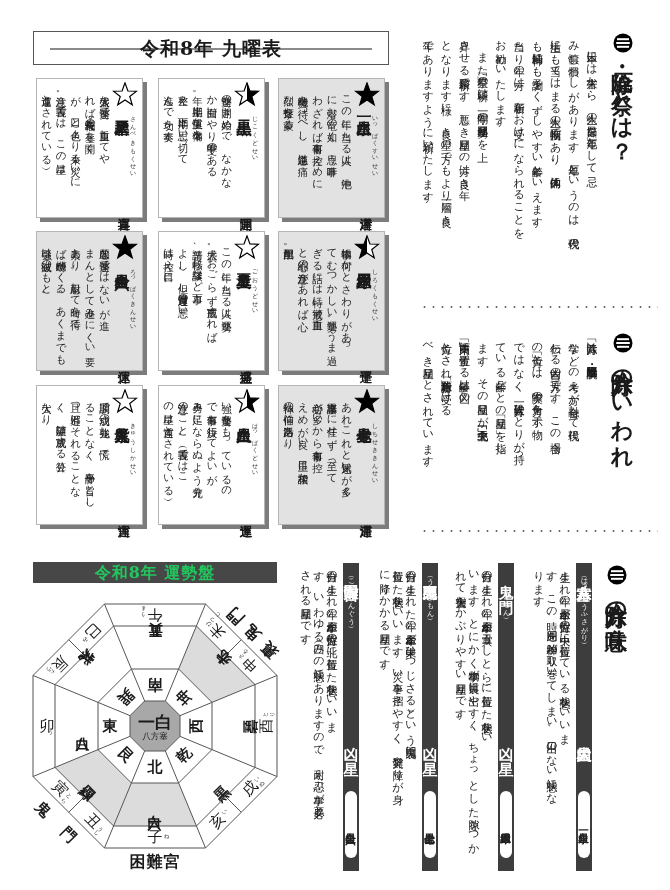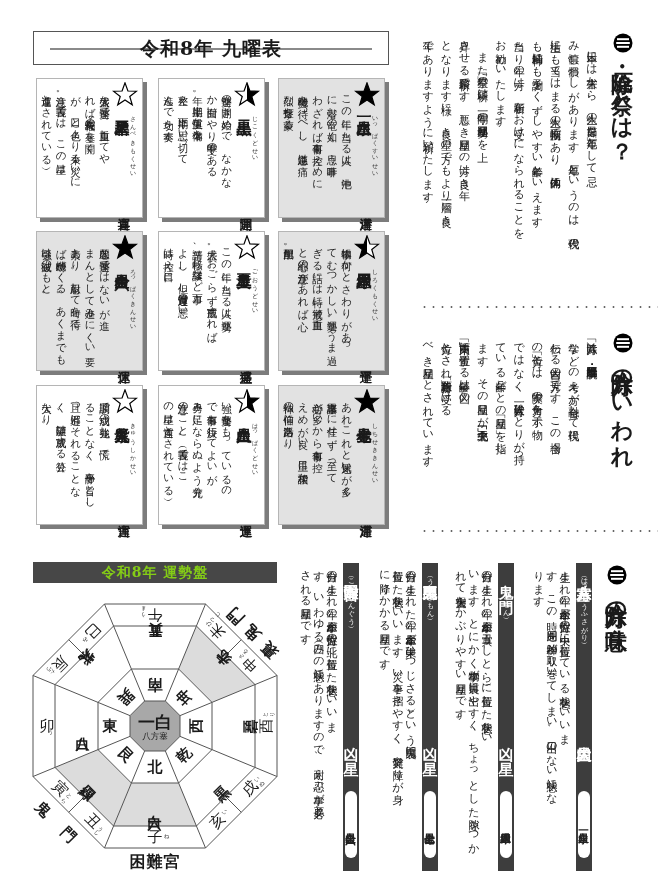--- a/index.html
+++ b/index.html
@@ -25,22 +25,22 @@
   .star .sl,.star .sr{fill:#000;}
   .star[data-star="outline"] .sl,.star[data-star="outline"] .sr{display:none;}
   .star[data-star="half-right"] .sl{display:none;}
   .star[data-star="half-left"] .sr{display:none;}
   .cname{position:absolute;top:30px;right:13px;font-size:15px;font-weight:bold;line-height:15px;}
   .creading{position:absolute;top:33px;right:5px;font-size:6px;line-height:7px;letter-spacing:1px;color:#333;}
   .cluck{position:absolute;bottom:9px;right:11px;font-size:12.5px;line-height:13px;font-weight:bold;}
   .cbody{position:absolute;top:9px;right:30px;font-size:10.5px;line-height:14.5px;}
 
   
-  .bd-head{position:absolute;left:33px;top:562px;width:244px;height:21px;background:#474747;color:#84cc16;
-           font-size:14px;font-weight:bold;line-height:21px;text-align:center;letter-spacing:1px;}
+  .bd-head{position:absolute;left:33px;top:562px;width:244px;height:21px;background:#474747;color:#22c55e;
+           font-size:16px;font-weight:bold;line-height:21px;text-align:center;letter-spacing:1px;}
   .board{position:absolute;left:20px;top:595px;width:270px;height:290px;}
   .board svg{position:absolute;left:0;top:0;}
   .oct{stroke:#555;stroke-width:1;}
   .cell{fill:#fff;stroke:none;}
   .cell[data-shaded="true"]{fill:#dcdcdc;}
   .rl{stroke:#555;stroke-width:1;}
   .seg{position:absolute;left:135px;top:131px;width:0;height:0;}
   .r0{transform:rotate(0deg)}.r45{transform:rotate(45deg)}.r135{transform:rotate(135deg)}
   .r180{transform:rotate(180deg)}.r225{transform:rotate(225deg)}.r270{transform:rotate(270deg)}.r315{transform:rotate(315deg)}
   .mdir{position:absolute;left:-10px;top:31px;width:20px;height:20px;line-height:20px;text-align:center;font-size:15px;font-weight:bold;}

